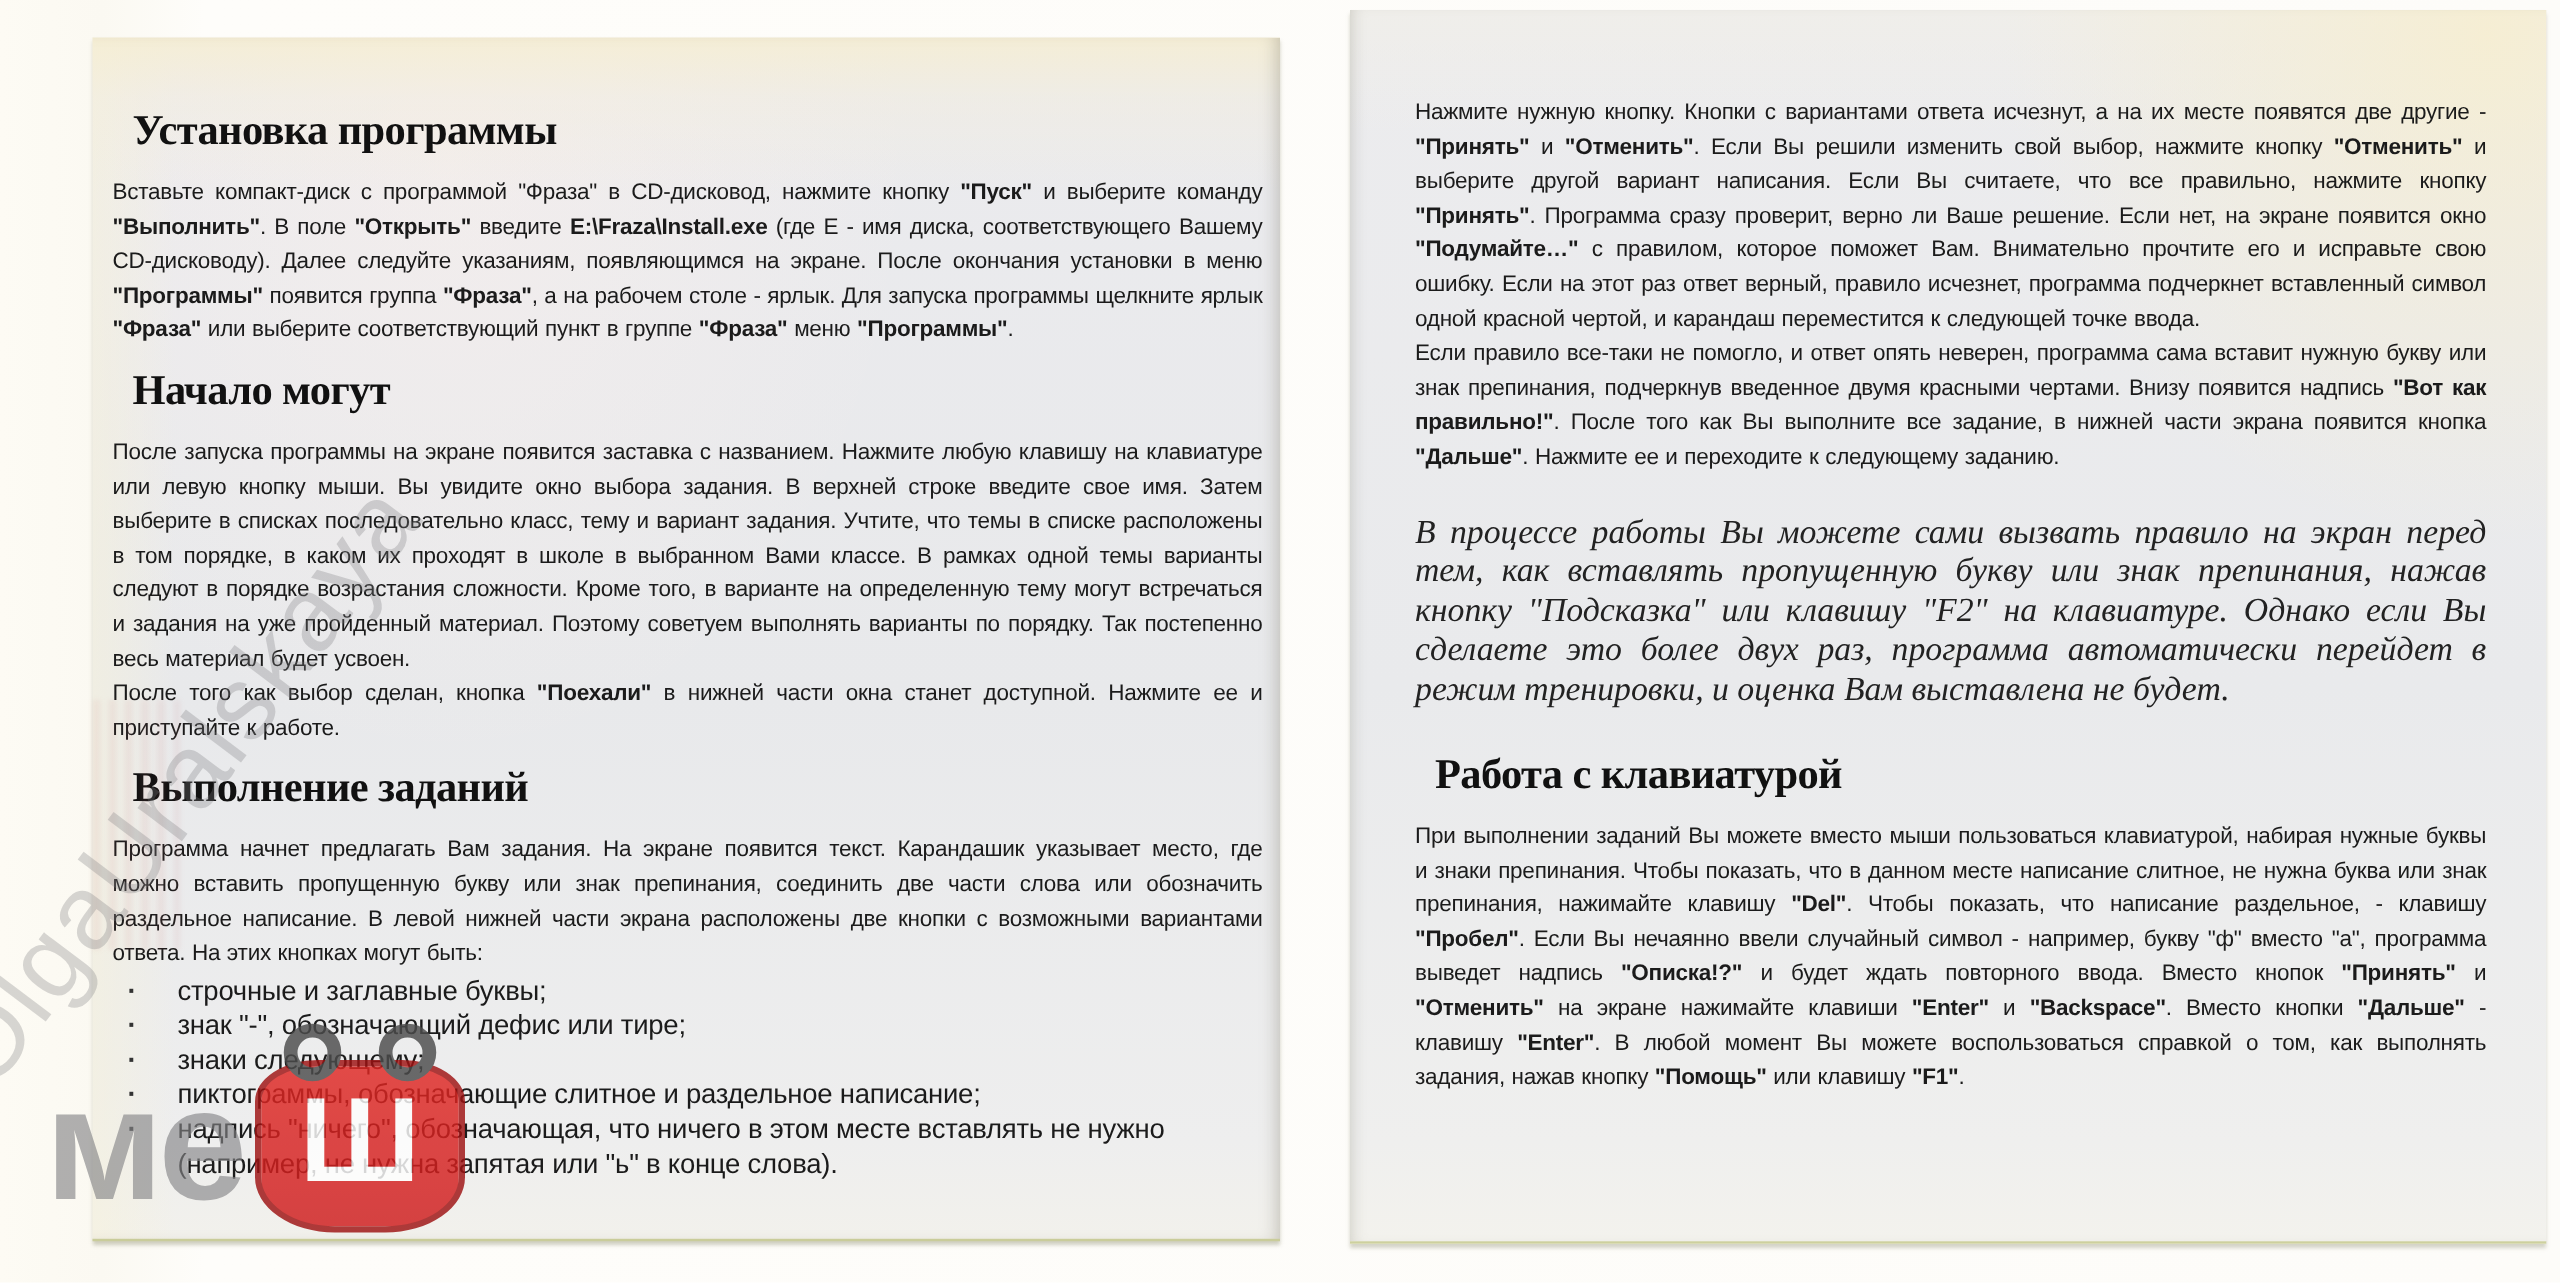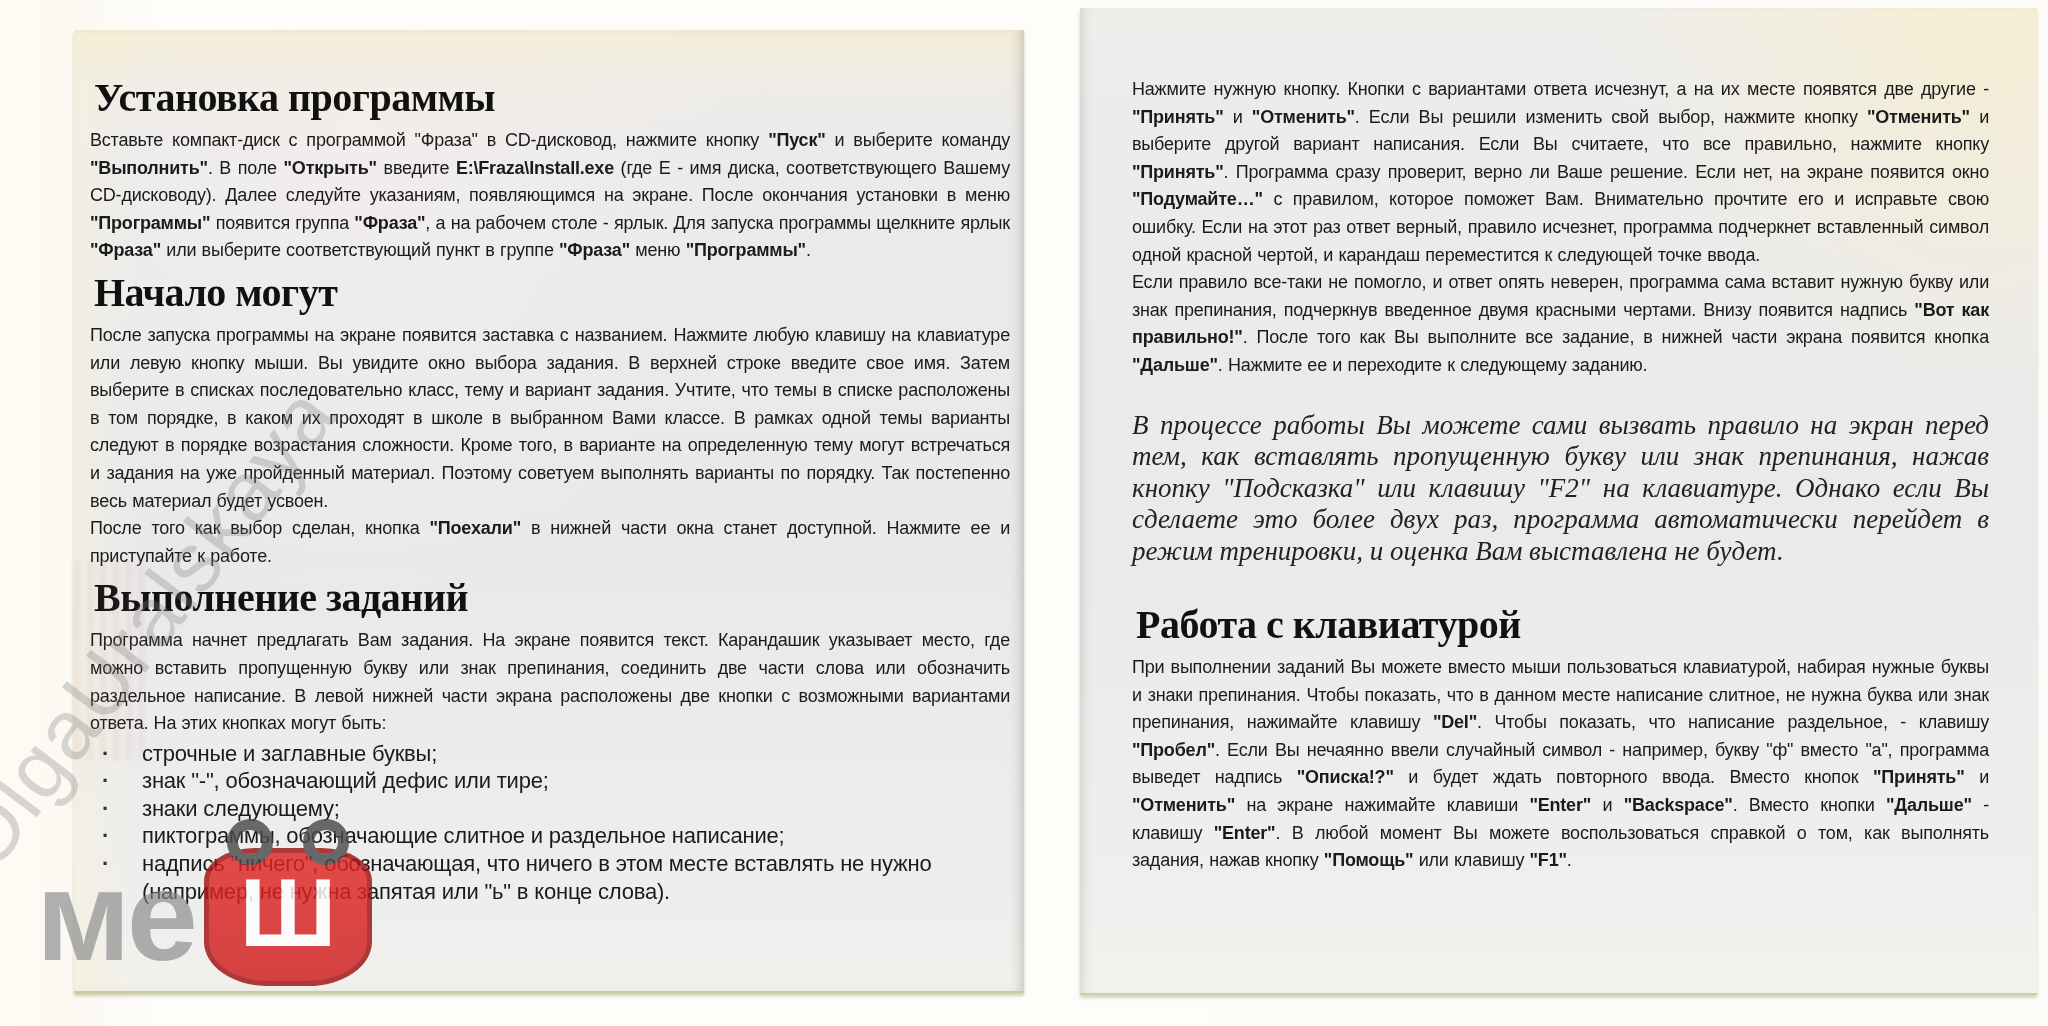--- a/index.html
+++ b/index.html
@@ -33,24 +33,24 @@
       radial-gradient(ellipse at 95% 2%, rgba(247,238,206,0.8), rgba(0,0,0,0) 30%),
       linear-gradient(180deg, rgba(243,240,230,0.5) 0%, rgba(0,0,0,0) 10%),
       linear-gradient(180deg, #ececee 0%, #e9eaec 55%, #efefee 92%, #f3f2ed 100%);
     box-shadow:
       inset 9px 0 12px -8px rgba(120,115,100,0.30),
       0 3px 3px rgba(150,150,125,0.40);
     border-bottom:2px solid #cdd09e;
     padding:68px 48px 0 52px;
   }
   h2.sec{
-    margin:4px;
+    margin:16px;
     font-family:"Liberation Serif", serif;
     font-weight:700;
-    font-size:40px;
+    font-size:34px;
     letter-spacing:-0.5px;
     color:#111;
   }
   p.body{
     margin:6px 0 0 0;
     font-size:18px;
     line-height:27.6px;
     letter-spacing:-0.2px;
     text-align:justify;
     word-spacing:0.5px;

